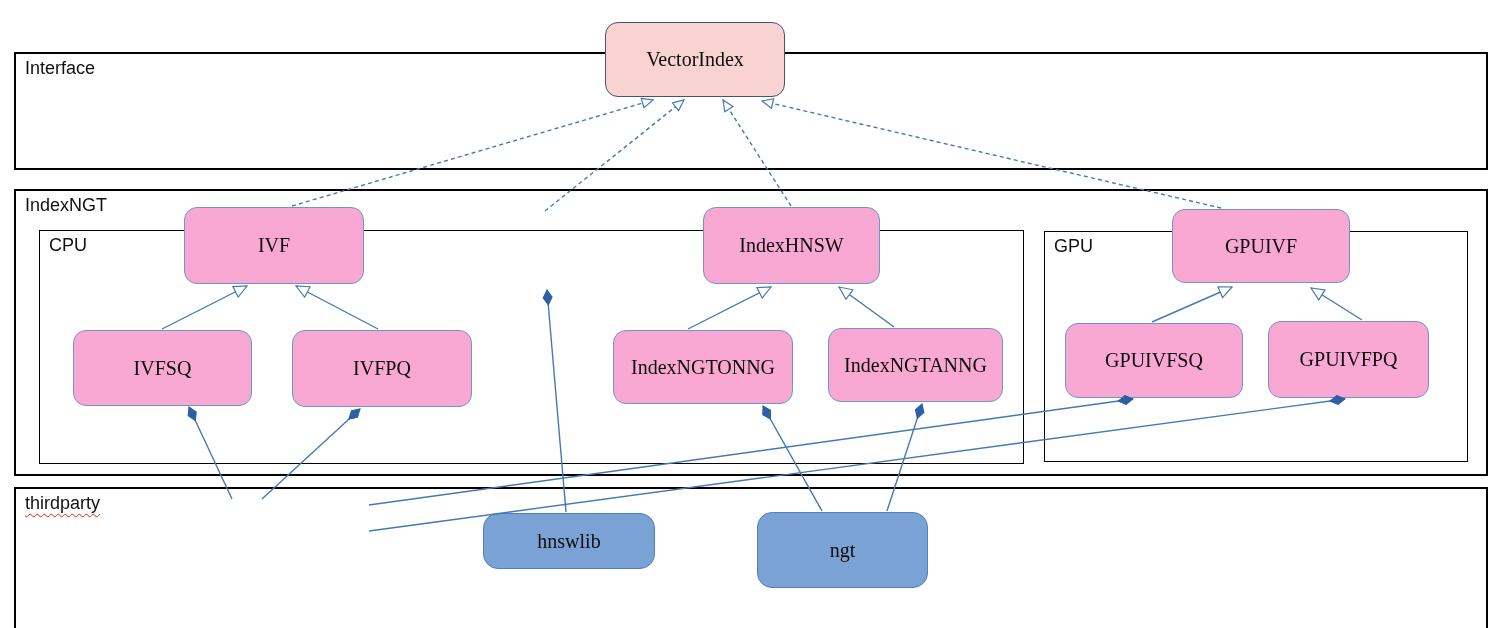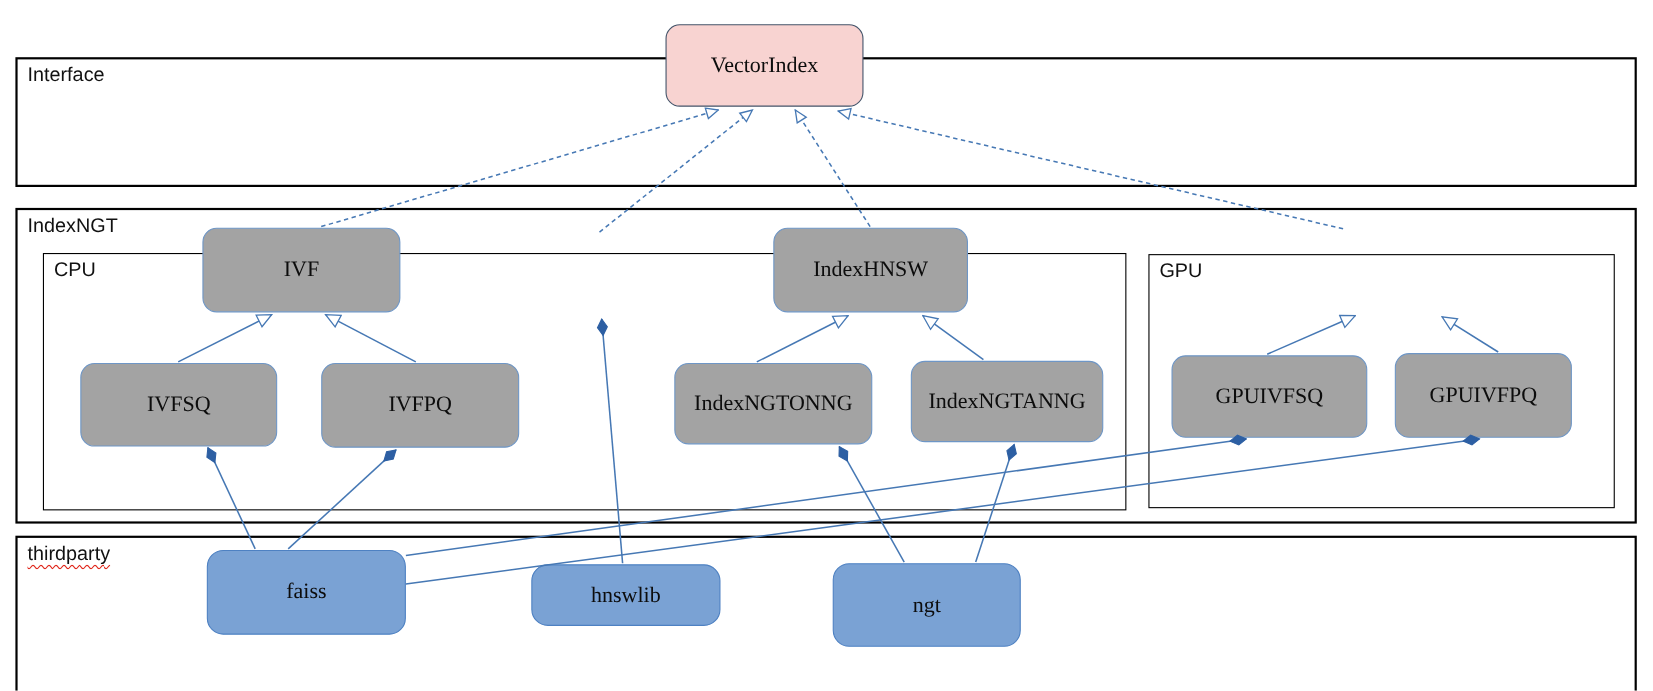--- a/index.html
+++ b/index.html
@@ -23,21 +23,21 @@
     text-decoration-thickness:1px;
     text-underline-offset:4px;
   }
   
   .node{
     position:absolute;box-sizing:border-box;
     display:flex;align-items:center;justify-content:center;
     font-family:"Liberation Serif",serif;font-size:20px;color:#0c0c0c;
     border-radius:13px;white-space:nowrap;
   }
-  .node.green{background:#a3a3a3;border:1.4px solid #6e96c6;}
+  .node.green{background:#f9a8d4;border:1.4px solid #6e96c6;}
   .node.blue{background:#7aa2d4;border:1.4px solid #4e81c2;border-radius:15px;}
   .node.pink{background:#f8d3d1;border:1.6px solid #44546a;}
   
   svg.wires{position:absolute;left:0;top:0;z-index:5;pointer-events:none;}
   .sections-layer{position:absolute;inset:0;z-index:1;}
   .nodes-layer{position:absolute;inset:0;z-index:2;text-align:right;}
   .wire{stroke:#4678b4;stroke-width:1.4;fill:none;}
   .wire.dashed{stroke-dasharray:4 3.2;}
 </style>
 </head>
@@ -71,43 +71,43 @@
     <div class="node pink" style="left:605px;top:22px;width:180px;height:75px">
       <span>VectorIndex</span>
     </div>
 
     <div class="node green" style="left:184px;top:207px;width:180px;height:77px">
       <span>IVF</span>
     </div>
     <div class="node green" style="left:703px;top:207px;width:177px;height:77px">
       <span>IndexHNSW</span>
     </div>
+    <div class="node green" style="left:1172px;top:209px;width:178px;height:74px">
+      <span>GPUIVF</span>
+    </div>
 
     <div class="node green" style="left:292px;top:330px;width:180px;height:77px">
       <span>IVFPQ</span>
     </div>
     <div class="node green" style="left:73px;top:330px;width:179px;height:76px">
       <span>IVFSQ</span>
     </div>
     <div class="node green" style="left:613px;top:330px;width:180px;height:74px">
       <span>IndexNGTONNG</span>
     </div>
     <div class="node green" style="left:1065px;top:323px;width:178px;height:75px">
       <span>GPUIVFSQ</span>
     </div>
     <div class="node green" style="left:828px;top:328px;width:175px;height:74px">
       <span>IndexNGTANNG</span>
     </div>
     <div class="node green" style="left:1268px;top:321px;width:161px;height:77px">
       <span>GPUIVFPQ</span>
     </div>
 
-    <div class="node blue" style="left:188px;top:500px;width:181px;height:77px">
-      <span>faiss</span>
-    </div>
     <div class="node blue" style="left:483px;top:513px;width:172px;height:56px">
       <span>hnswlib</span>
     </div>
     <div class="node blue" style="left:757px;top:512px;width:171px;height:76px">
       <span>ngt</span>
     </div>
   </div>
 
   <svg class="wires" width="1503" height="628" viewBox="0 0 1503 628">
     <defs>

